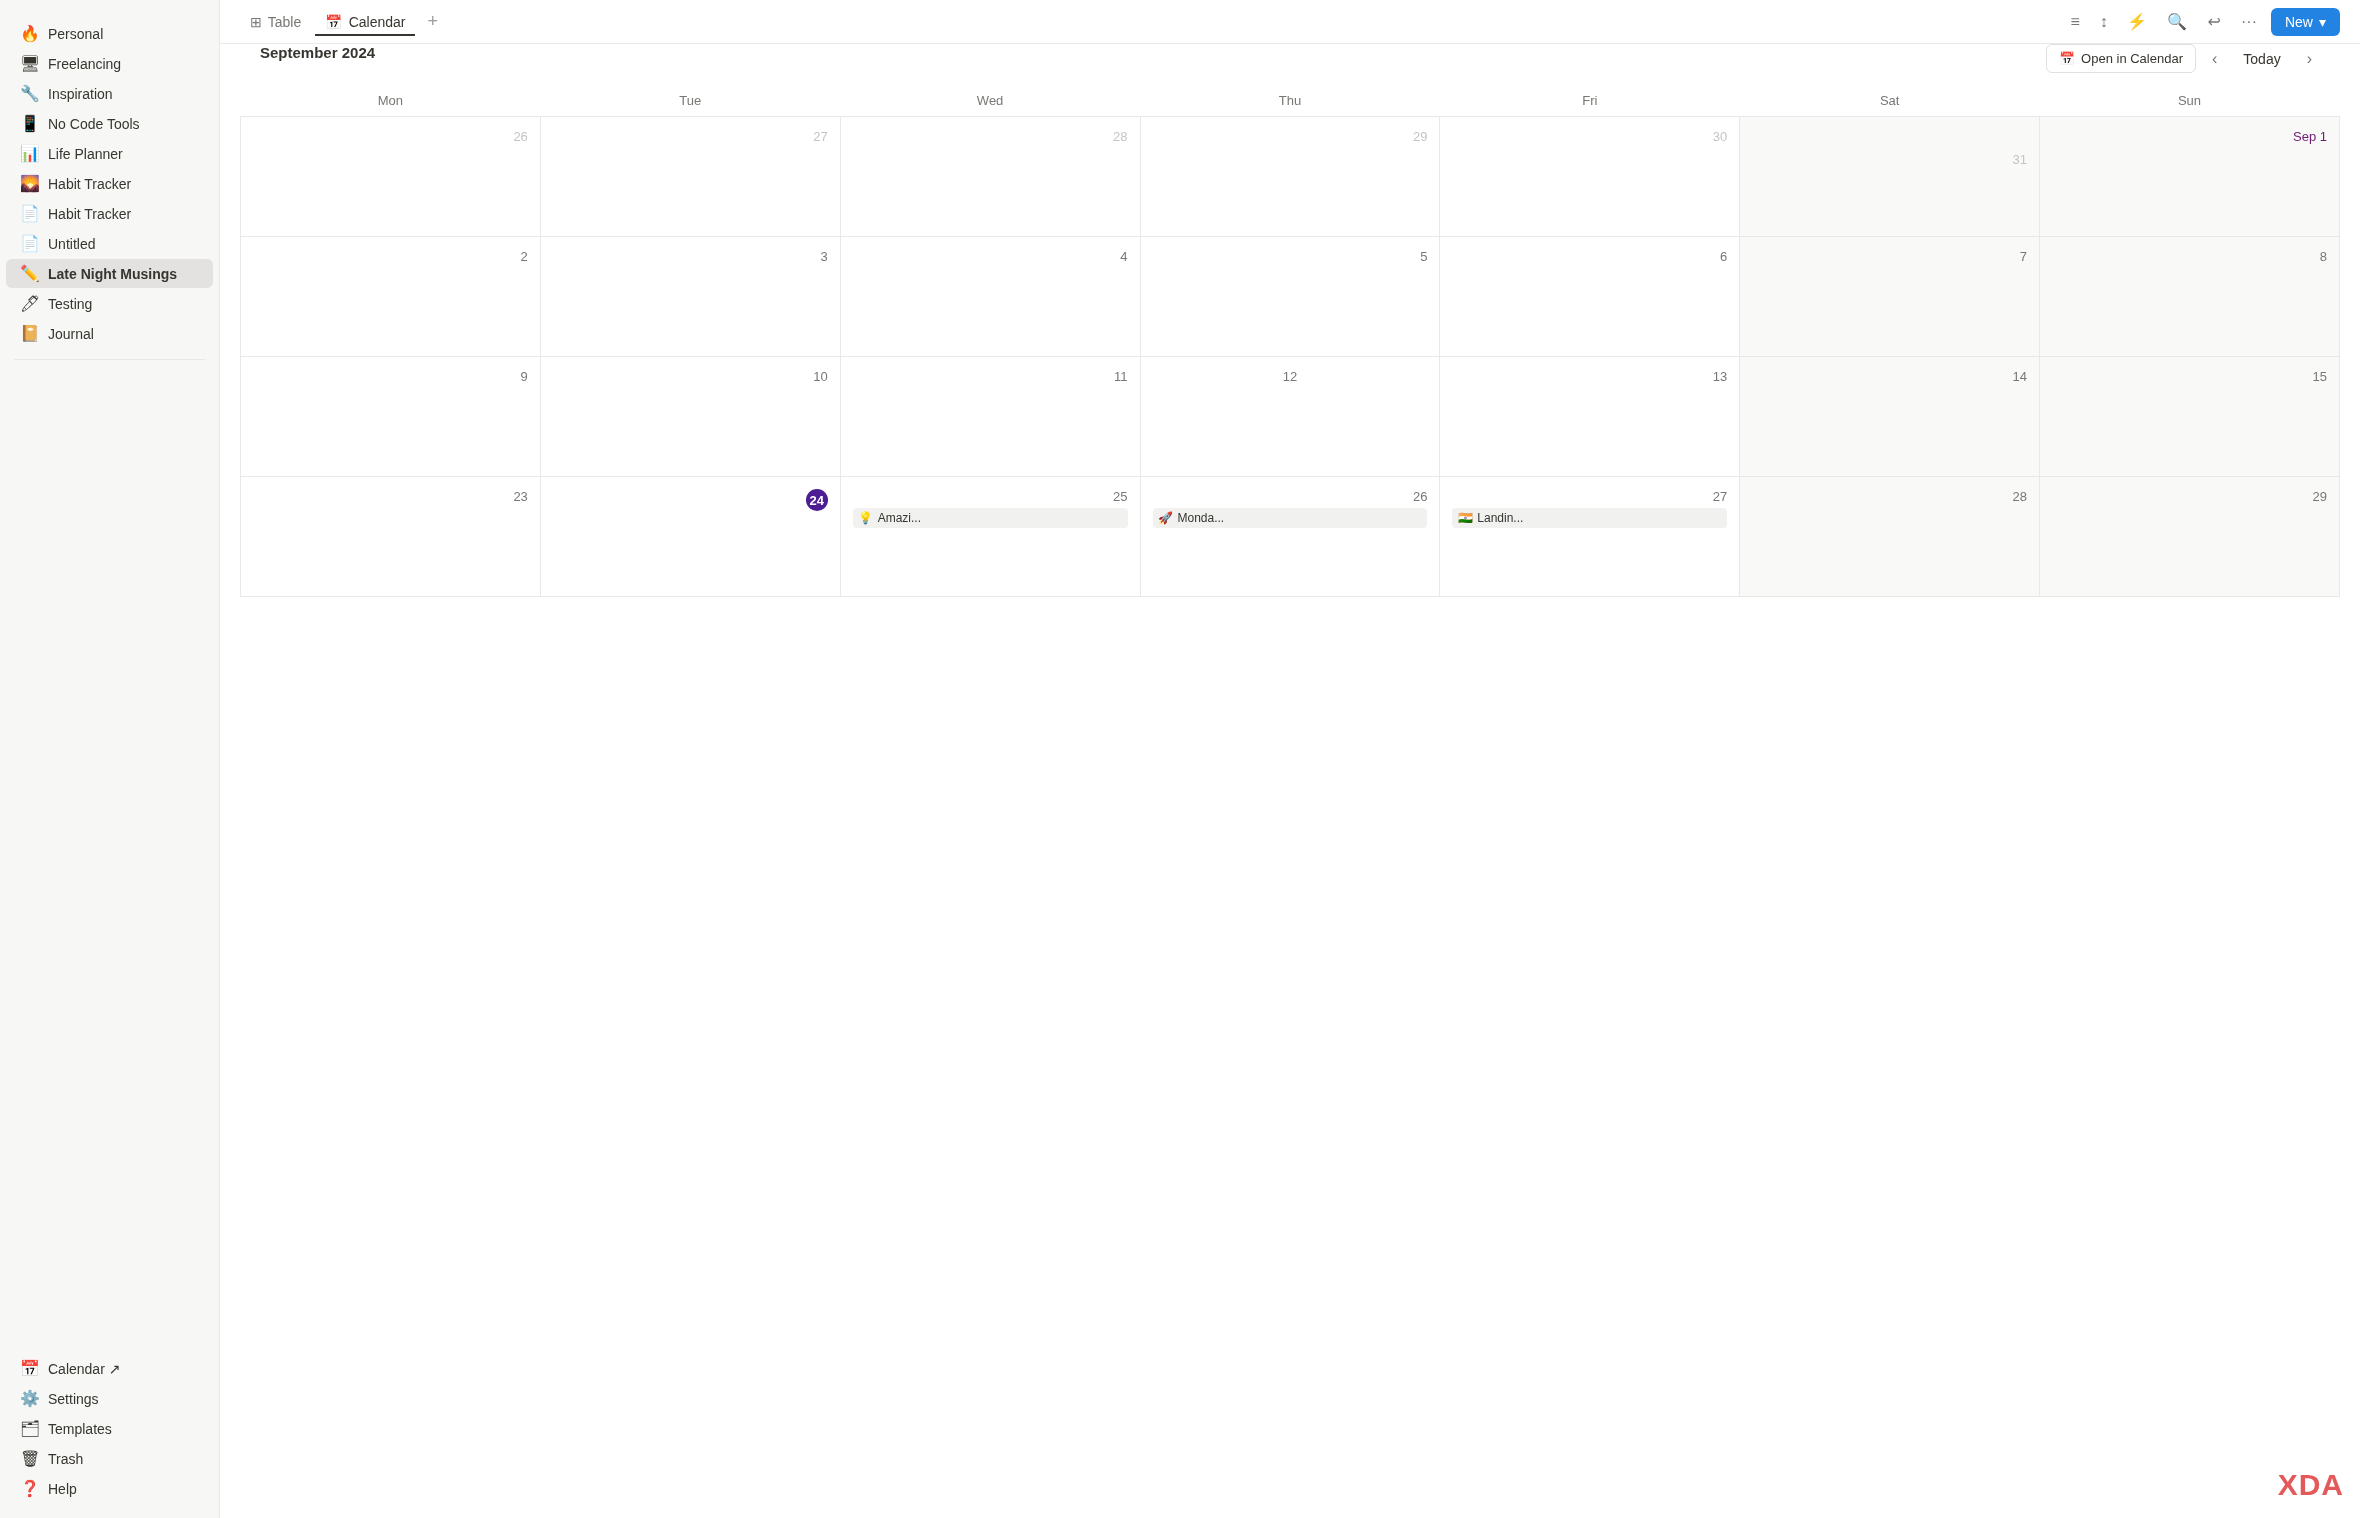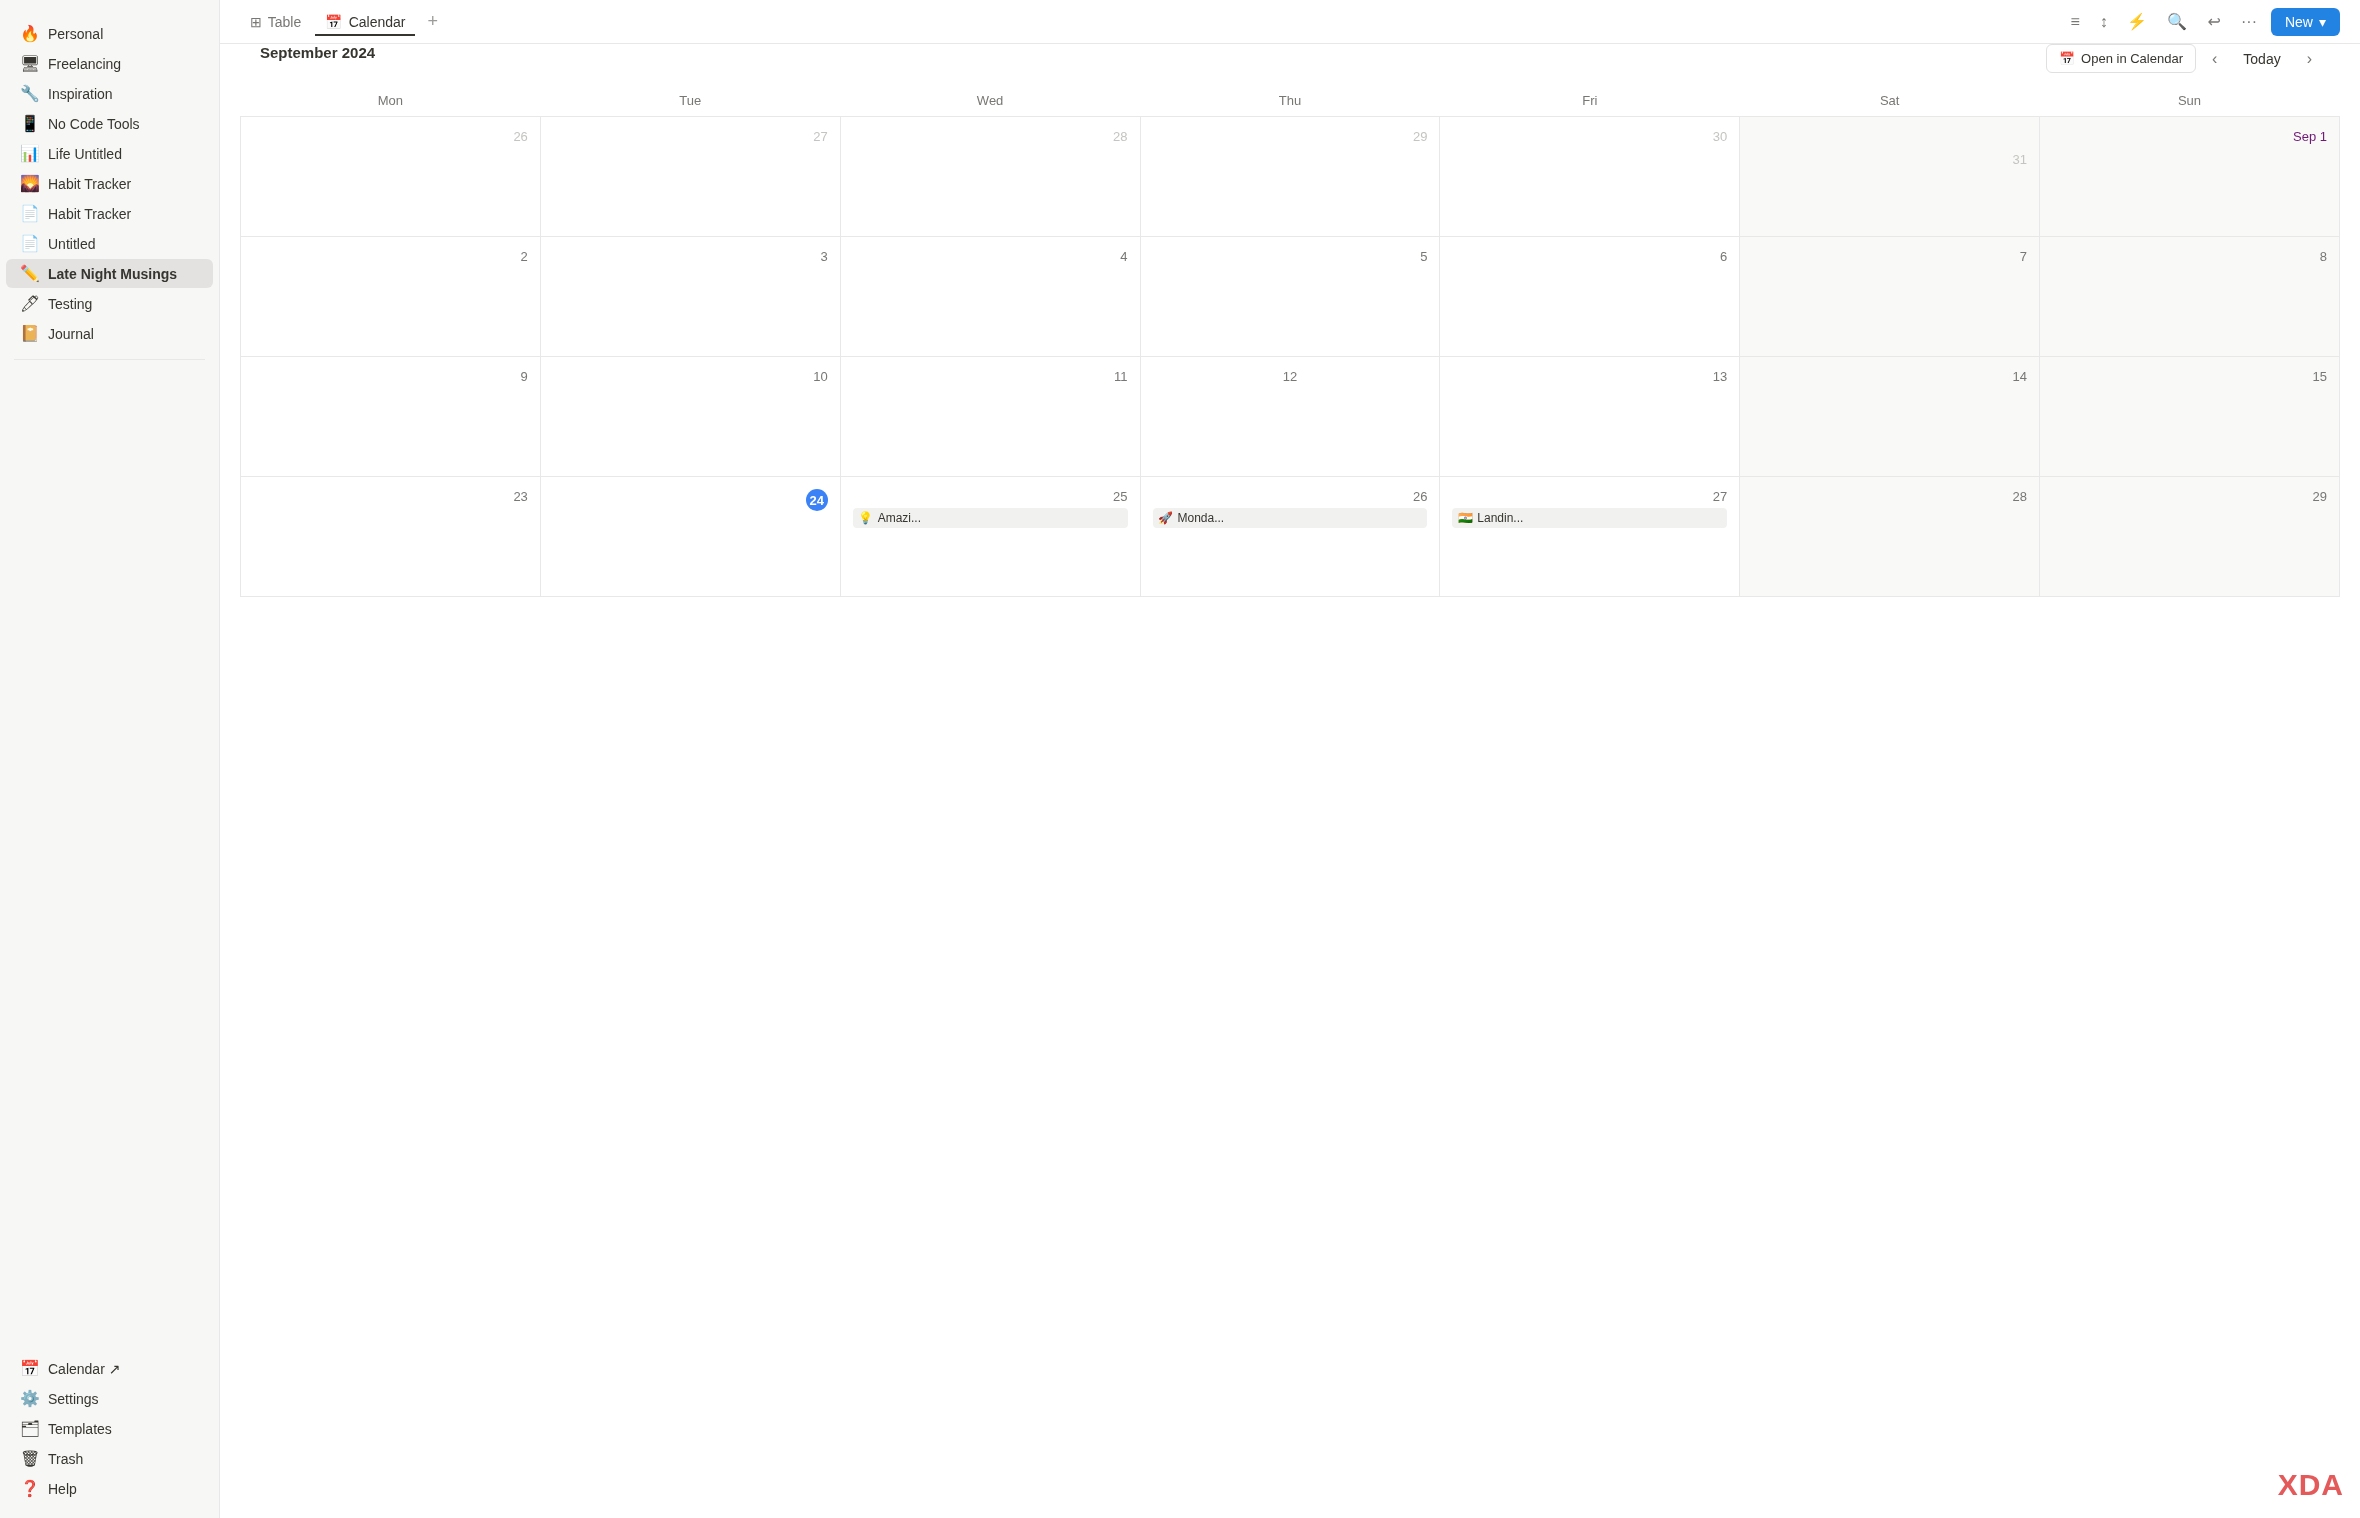--- a/index.html
+++ b/index.html
@@ -213,21 +213,21 @@
     .cal-day-num {
       font-size: 13px;
       color: #787774;
       text-align: right;
       margin-bottom: 4px;
     }
     .cal-day-num.today-circle {
       display: inline-flex;
       align-items: center;
       justify-content: center;
-      background: #3b82f6;
+      background: #4c1d95;
       color: #fff;
       border-radius: 50%;
       width: 22px;
       height: 22px;
       font-size: 13px;
       font-weight: 600;
       float: right;
     }
     .cal-day-num.sep-first {
       color: #701a75;
@@ -283,21 +283,21 @@
       <div class="sidebar-item">
         <span class="item-icon">🔧</span>
         <span class="item-label">Inspiration</span>
       </div>
       <div class="sidebar-item">
         <span class="item-icon">📱</span>
         <span class="item-label">No Code Tools</span>
       </div>
       <div class="sidebar-item">
         <span class="item-icon">📊</span>
-        <span class="item-label">Life Untitled</span>
+        <span class="item-label">Life Planner</span>
       </div>
       <div class="sidebar-item">
         <span class="item-icon">🌄</span>
         <span class="item-label">Habit Tracker</span>
       </div>
       <div class="sidebar-item">
         <span class="item-icon">📄</span>
         <span class="item-label">Habit Tracker</span>
       </div>
       <div class="sidebar-item">

